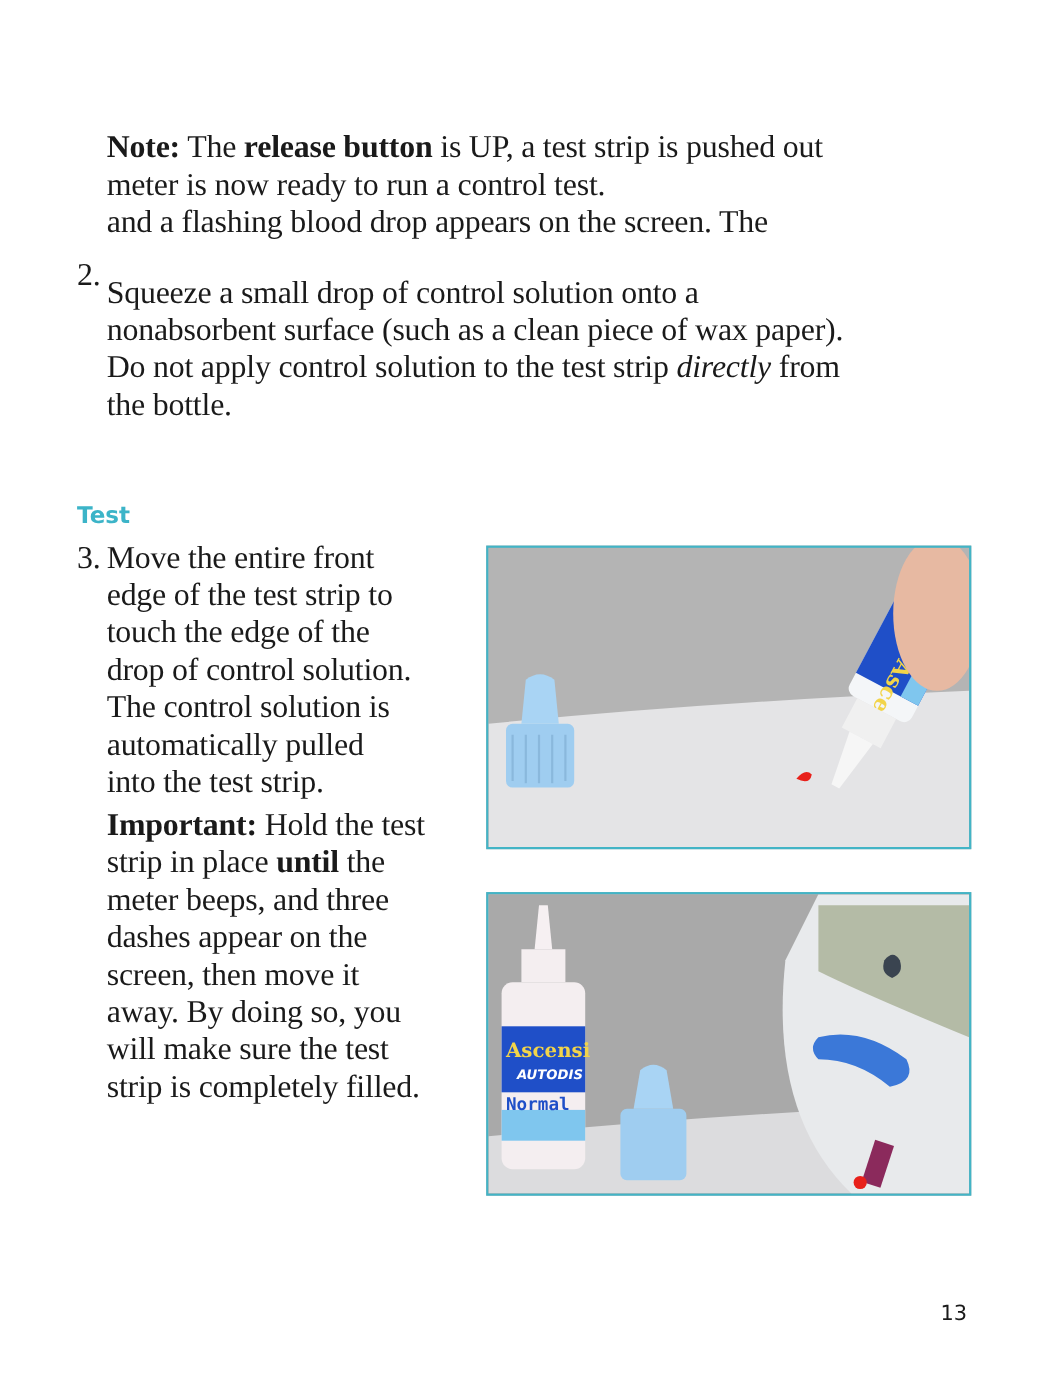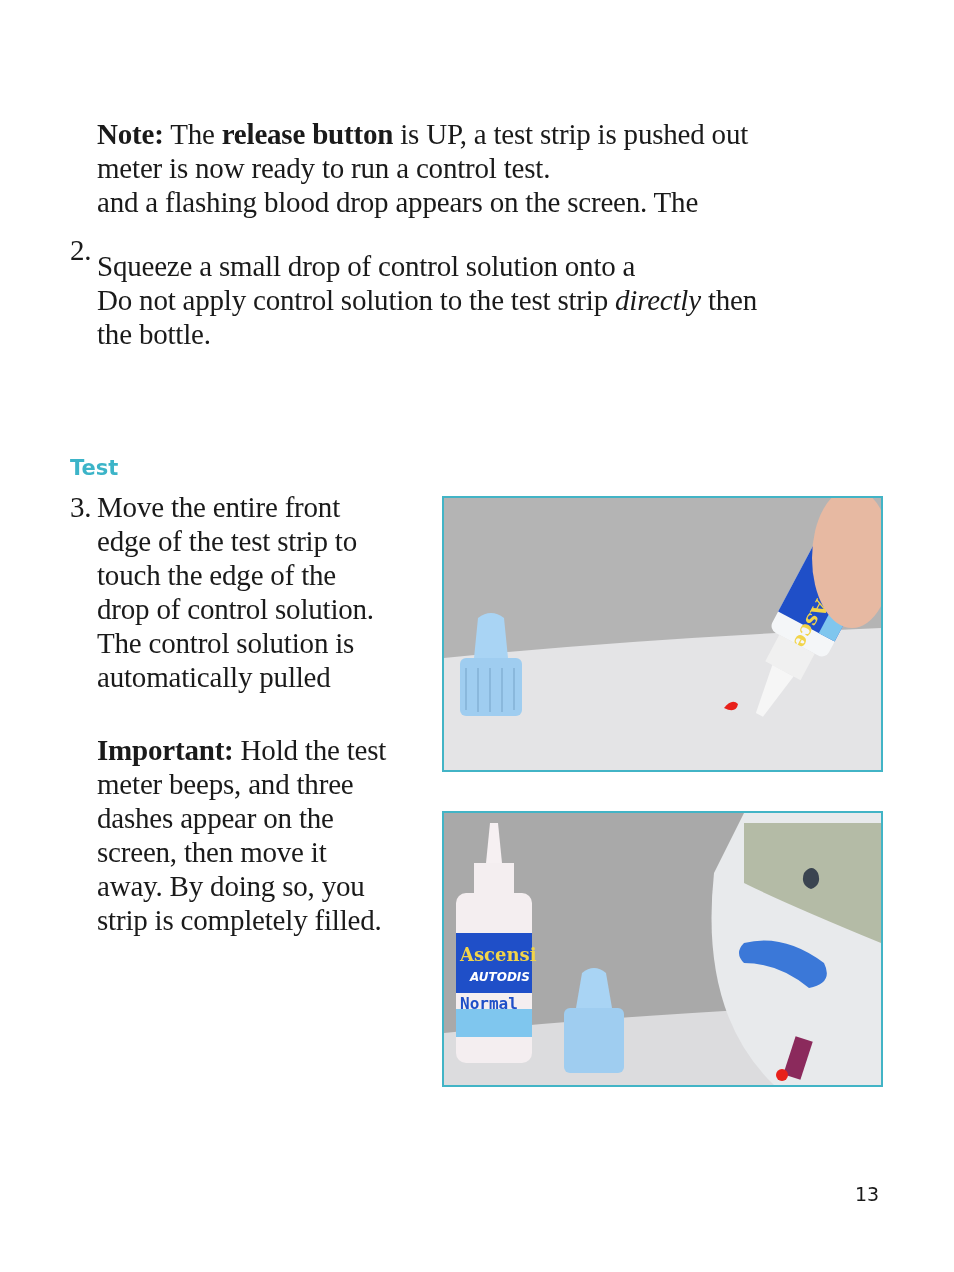--- a/index.html
+++ b/index.html
@@ -17,45 +17,49 @@
 
 <div class="block" style="left:97px; top:117px;">
   <div><b>Note:</b><span> The </span><b>release button</b><span> is UP, a test strip is pushed out</span></div>
   <div>meter is now ready to run a control test.</div>
   <div>and a flashing blood drop appears on the screen. The</div>
 </div>
 
 <span class="num block" style="top:233px;">2.</span>
 <div class="block" style="left:97px; top:233px;margin-top:16px;">
   <div>Squeeze a small drop of control solution onto a</div>
-  <div><span>Do not apply control solution to the test strip </span><i>directly</i><span> then</span></div>
+  <div>nonabsorbent surface (such as a clean piece of wax paper).</div>
+  <div><span>Do not apply control solution to the test strip </span><i>directly</i><span> from</span></div>
   <div>the bottle.</div>
 </div>
 
 <div class="block" style="left:97px; top:375px;">
 </div>
 
 <div class="heading">Test</div>
 
 <span class="num block" style="top:490px;">3.</span>
 <div class="block" style="left:97px; top:490px;">
   <div>Move the entire front</div>
   <div>edge of the test strip to</div>
   <div>touch the edge of the</div>
   <div>drop of control solution.</div>
   <div>The control solution is</div>
   <div>automatically pulled</div>
+  <div>into the test strip.</div>
 </div>
 
 <div class="block" style="left:97px; top:733px;">
   <div><b>Important:</b><span> Hold the test</span></div>
+  <div><span>strip in place </span><b>until</b><span> the</span></div>
   <div>meter beeps, and three</div>
   <div>dashes appear on the</div>
   <div>screen, then move it</div>
   <div>away. By doing so, you</div>
+  <div>will make sure the test</div>
   <div>strip is completely filled.</div>
 </div>
 
 <div class="photo" style="top:496px;">
   <svg width="437" height="272" viewBox="0 0 437 272">
     <rect width="437" height="272" fill="#b4b4b4"></rect>
     <path d="M0 160 Q200 140 437 130 L437 272 L0 272 Z" fill="#e4e4e6"></path>
     <g>
       <rect x="16" y="160" width="62" height="58" rx="6" fill="#9fcdf0"></rect>
       <path d="M30 160 L34 120 Q47 110 60 120 L64 160 Z" fill="#a9d4f4"></path>

